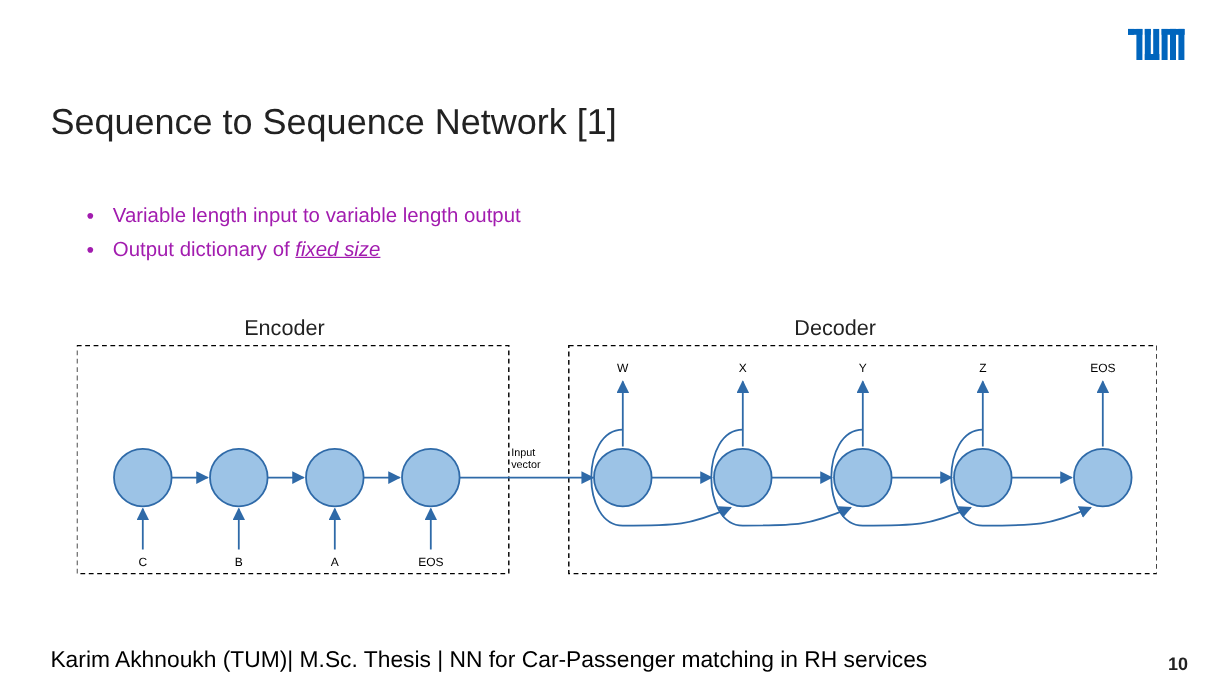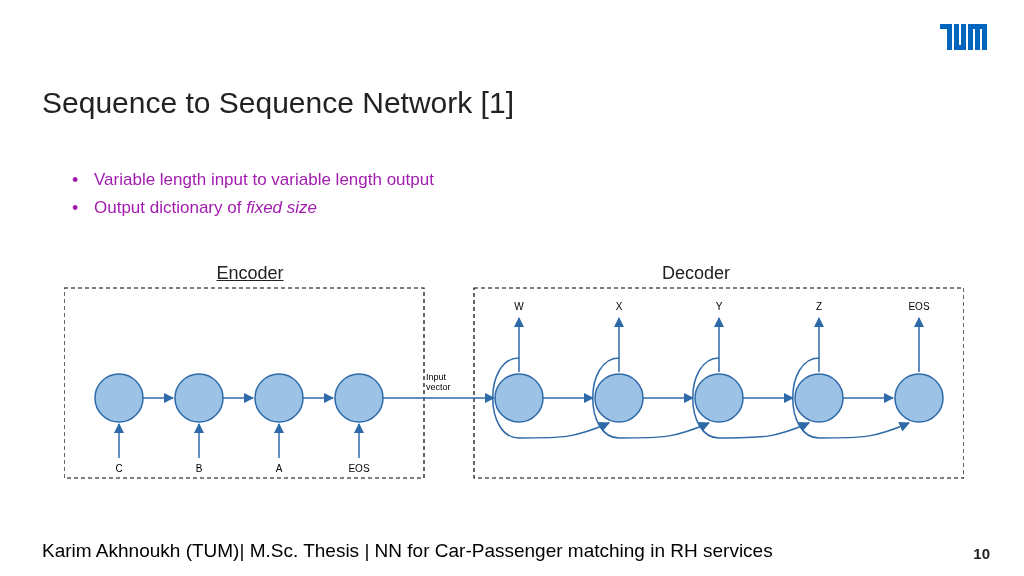--- a/index.html
+++ b/index.html
@@ -40,21 +40,21 @@
     padding-left: 22px;
     line-height: 28px;
   }
   ul.bullets li::before {
     content: "•";
     position: absolute;
     left: 0;
     top: 0;
     font-size: 18px;
   }
-  .italic { font-style: italic; }
+  .italic { font-style: italic; text-decoration: underline; }
   .diagram {
     position: absolute;
     top: 258px;
     left: 64px;
     width: 900px;
     height: 250px;
   }
   .box-label {
     position: absolute;
     font-size: 18px;
@@ -101,21 +101,21 @@
   </svg>
 </div>
 
 <div class="title">Sequence to Sequence Network [1]</div>
 
 <ul class="bullets">
   <li><span>Variable length input to variable length output</span></li>
   <li><span>Output dictionary of </span><span class="italic">fixed size</span></li>
 </ul>
 
-<div class="box-label" style="left:210px; top:263px; width:80px;text-decoration:underline;">Encoder</div>
+<div class="box-label" style="left:197px; top:263px; width:80px;">Encoder</div>
 <div class="box-label" style="left:650px; top:263px; width:80px;text-align:right;">Decoder</div>
 
 <div class="diagram">
 <svg width="900" height="250" viewBox="0 0 900 250">
   <defs>
     <marker id="ah" viewBox="0 0 10 10" refX="9" refY="5" markerWidth="7" markerHeight="7" orient="auto-start-reverse">
       <path d="M 0 0 L 10 5 L 0 10 z" fill="#2f6aa8"></path>
     </marker>
   </defs>
 

